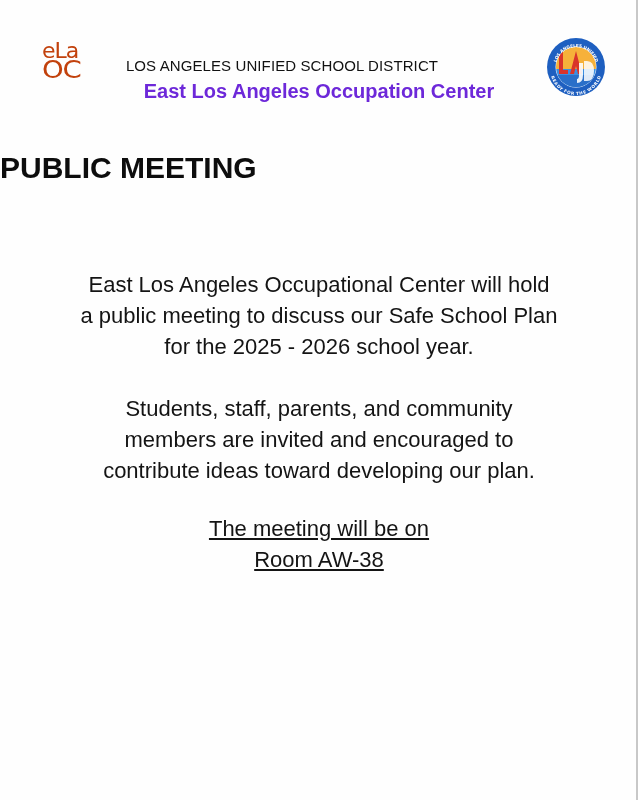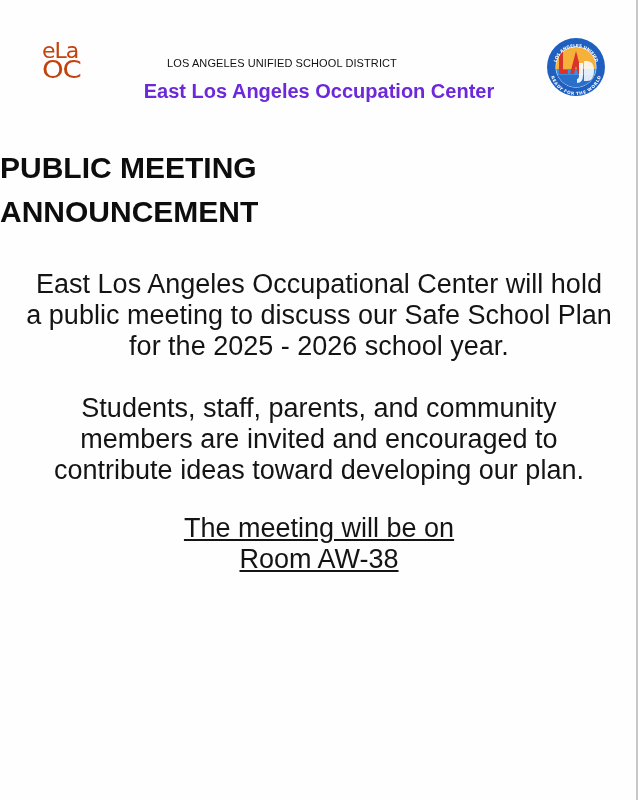--- a/index.html
+++ b/index.html
@@ -59,21 +59,21 @@
       top: 37px;
       width: 60px;
       height: 60px;
     }
     .header-sub {
       position: absolute;
       left: 0;
       width: 564px;
       top: 57px;
       text-align: center;
-      font-size: 11px;
+      font-size: 15px;
       letter-spacing: 0.1px;
       color: #111;
     }
     .header-title {
       position: absolute;
       left: 0;
       width: 638px;
       top: 80px;
       text-align: center;
       font-size: 20px;
@@ -89,21 +89,21 @@
       font-weight: bold;
       line-height: 44px;
       color: #0d0d0d;
     }
     .headline span { display: block; }
     .para {
       position: absolute;
       left: 0;
       width: 638px;
       text-align: center;
-      font-size: 27px;
+      font-size: 22px;
       line-height: 31px;
       color: #141414;
     }
     .para span { display: block; }
     .para-1 { top: 269px; }
     .para-2 { top: 393px; }
     .para-3 { top: 513px; text-decoration: underline; }
   </style>
 </head>
 <body>
@@ -140,21 +140,20 @@
     <text font-size="4.2" fill="#ffffff" font-family="DejaVu Sans, sans-serif" font-weight="bold" dy="4">
       <textPath href="#botArc" startOffset="50%" text-anchor="middle">READY FOR THE WORLD</textPath>
     </text>
   </svg>
 
   <div class="header-sub">LOS ANGELES UNIFIED SCHOOL DISTRICT</div>
   <div class="header-title">East Los Angeles Occupation Center</div>
 
   <div class="headline">
     <span>PUBLIC MEETING</span>
-    <span>ANNOUNCEMENT</span>
   </div>
 
   <div class="para para-1">
     <span>East Los Angeles Occupational Center will hold</span>
     <span>a public meeting to discuss our Safe School Plan</span>
     <span>for the 2025 - 2026 school year.</span>
   </div>
 
   <div class="para para-2">
     <span>Students, staff, parents, and community</span>

